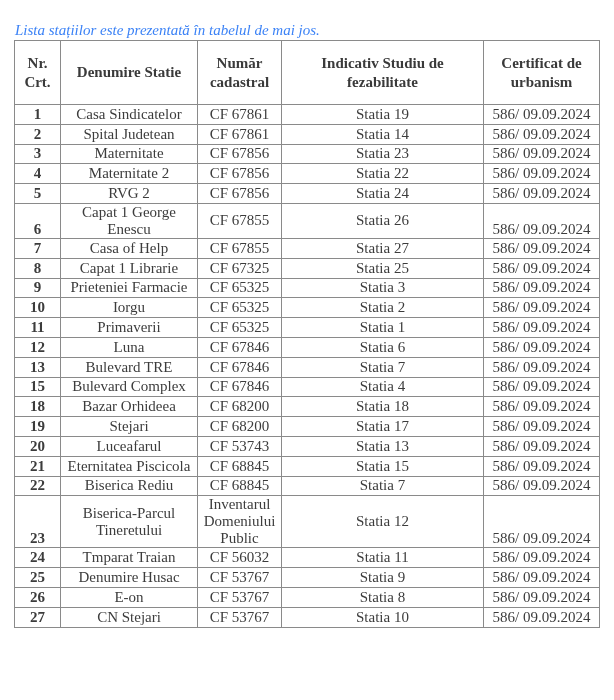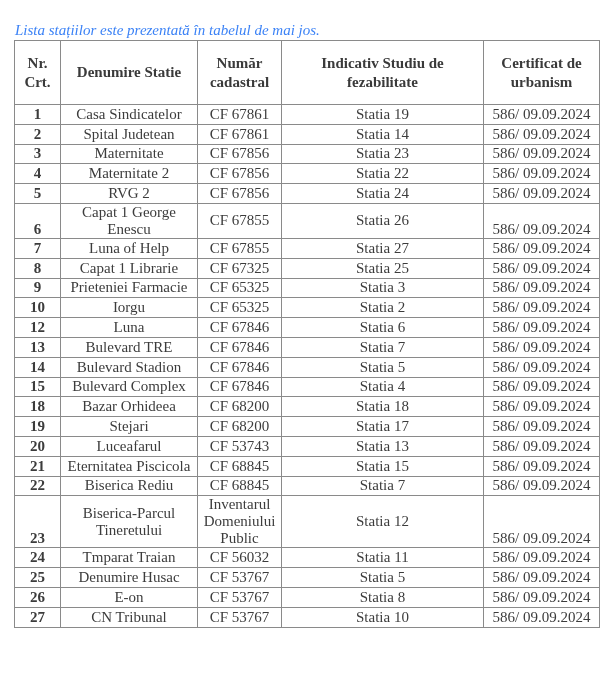--- a/index.html
+++ b/index.html
@@ -102,21 +102,21 @@
       </tr>
       <tr class="tall6">
         <td class="nr">6</td>
         <td class="name">Capat 1 George Enescu</td>
         <td class="cad">CF 67855</td>
         <td class="ind">Statia 26</td>
         <td class="cert">586/ 09.09.2024</td>
       </tr>
       <tr>
         <td class="nr">7</td>
-        <td class="name">Luna of Help</td>
+        <td class="name">Casa of Help</td>
         <td class="cad">CF 67855</td>
         <td class="ind">Statia 27</td>
         <td class="cert">586/ 09.09.2024</td>
       </tr>
       <tr>
         <td class="nr">8</td>
         <td class="name">Capat 1 Librarie</td>
         <td class="cad">CF 67325</td>
         <td class="ind">Statia 25</td>
         <td class="cert">586/ 09.09.2024</td>
@@ -129,38 +129,38 @@
         <td class="cert">586/ 09.09.2024</td>
       </tr>
       <tr>
         <td class="nr">10</td>
         <td class="name">Iorgu</td>
         <td class="cad">CF 65325</td>
         <td class="ind">Statia 2</td>
         <td class="cert">586/ 09.09.2024</td>
       </tr>
       <tr>
+        <td class="nr">11</td>
+        <td class="name">Primaverii</td>
+        <td class="cad">CF 65325</td>
+        <td class="ind">Statia 1</td>
+        <td class="cert">586/ 09.09.2024</td>
+      </tr>
+      <tr>
         <td class="nr">12</td>
         <td class="name">Luna</td>
         <td class="cad">CF 67846</td>
         <td class="ind">Statia 6</td>
         <td class="cert">586/ 09.09.2024</td>
       </tr>
       <tr>
         <td class="nr">13</td>
         <td class="name">Bulevard TRE</td>
         <td class="cad">CF 67846</td>
         <td class="ind">Statia 7</td>
-        <td class="cert">586/ 09.09.2024</td>
-      </tr>
-      <tr>
-        <td class="nr">14</td>
-        <td class="name">Bulevard Stadion</td>
-        <td class="cad">CF 67846</td>
-        <td class="ind">Statia 5</td>
         <td class="cert">586/ 09.09.2024</td>
       </tr>
       <tr>
         <td class="nr">15</td>
         <td class="name">Bulevard Complex</td>
         <td class="cad">CF 67846</td>
         <td class="ind">Statia 4</td>
         <td class="cert">586/ 09.09.2024</td>
       </tr>
       <tr>
@@ -209,31 +209,31 @@
         <td class="nr">24</td>
         <td class="name">Tmparat Traian</td>
         <td class="cad">CF 56032</td>
         <td class="ind">Statia 11</td>
         <td class="cert">586/ 09.09.2024</td>
       </tr>
       <tr>
         <td class="nr">25</td>
         <td class="name">Denumire Husac</td>
         <td class="cad">CF 53767</td>
-        <td class="ind">Statia 5</td>
+        <td class="ind">Statia 9</td>
         <td class="cert">586/ 09.09.2024</td>
       </tr>
       <tr>
         <td class="nr">26</td>
         <td class="name">E-on</td>
         <td class="cad">CF 53767</td>
         <td class="ind">Statia 8</td>
         <td class="cert">586/ 09.09.2024</td>
       </tr>
       <tr>
         <td class="nr">27</td>
-        <td class="name">CN Tribunal</td>
+        <td class="name">CN Stejari</td>
         <td class="cad">CF 53767</td>
         <td class="ind">Statia 10</td>
         <td class="cert">586/ 09.09.2024</td>
       </tr>
     </tbody>
 </table>
 
 </body></html>

